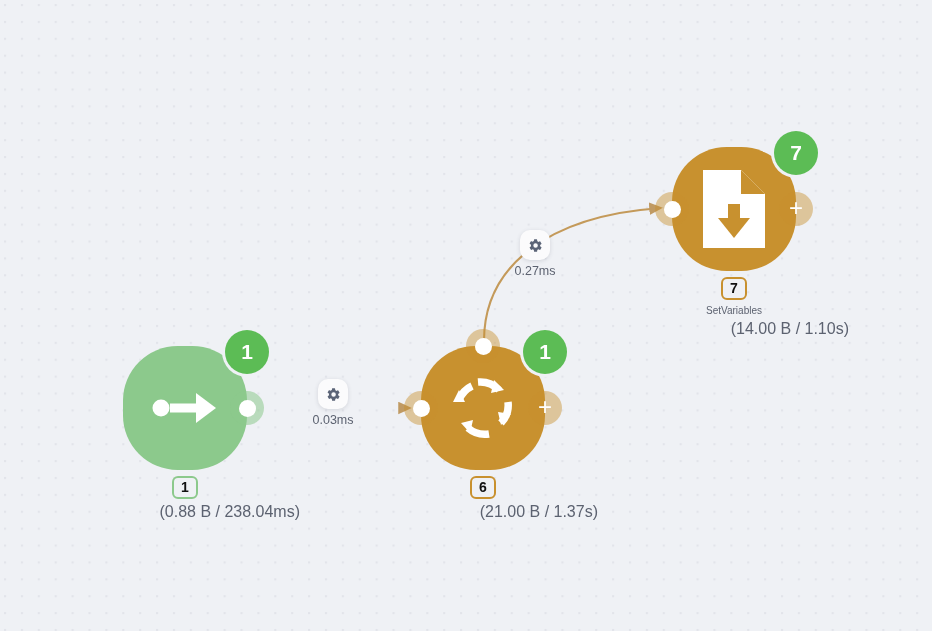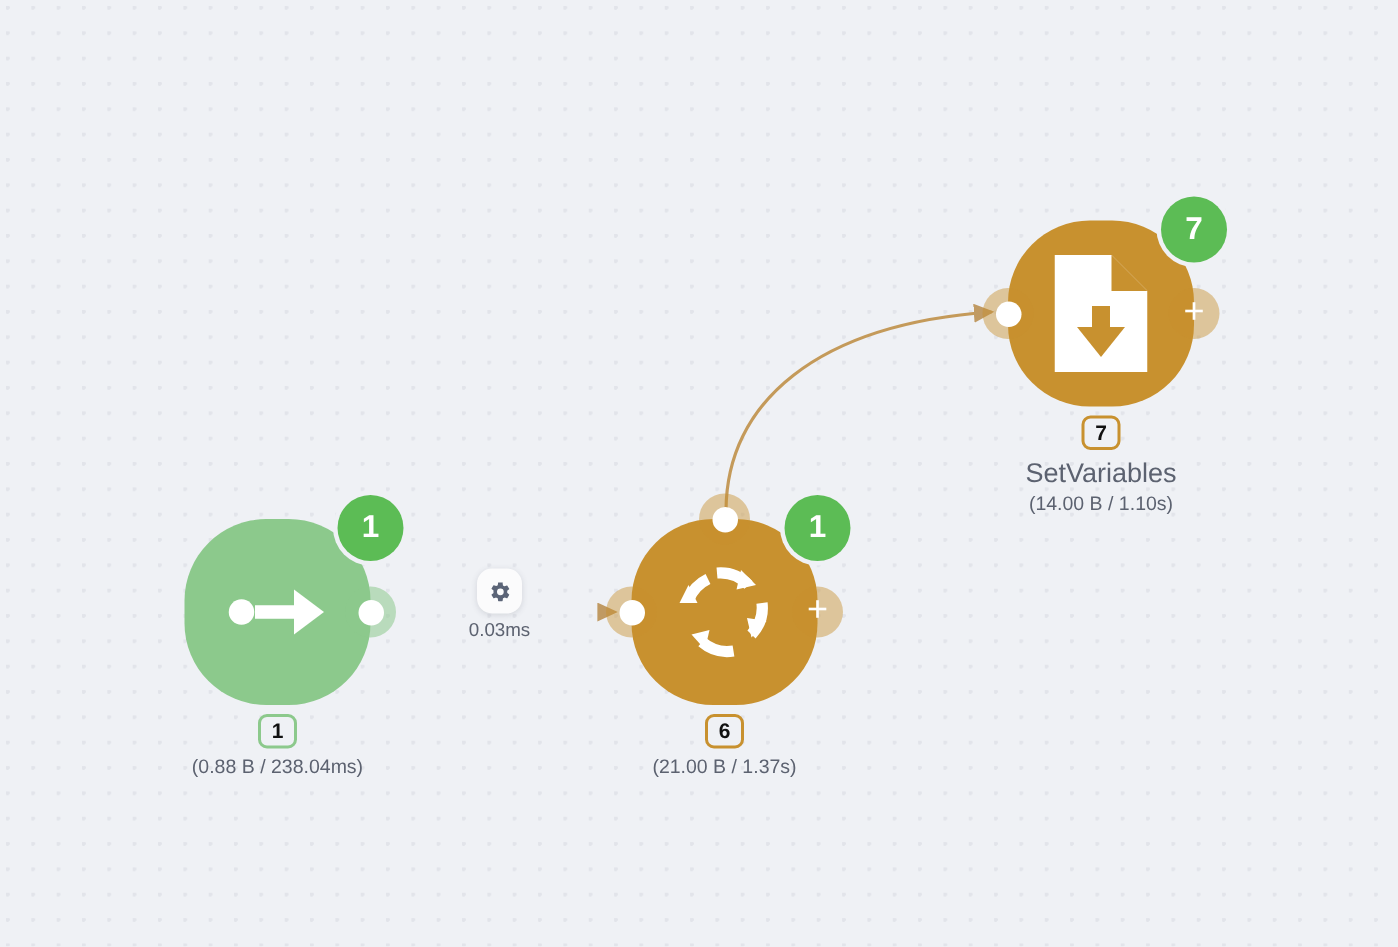--- a/index.html
+++ b/index.html
@@ -116,27 +116,28 @@
     font-weight: 700;
     color: #111;
     background: #eff1f5;
     line-height: 1.15;
   }
   .node.green .idx-chip  { border: 2px solid #8cc98c; }
   .node.orange .idx-chip { border: 2px solid #c8912f; }
 
   .cap-title {
     margin-top: 6px;
-    font-size: 18px;
+    font-size: 10px;
     color: #5c6270;
   }
   .cap-meta {
     margin-top: 5px;
-    font-size: 13px;
+    font-size: 16px;
     color: #5c6270;
+    text-align: right;
   }
 
   
   .edge-badge {
     position: absolute;
     text-align: center;
   }
   .gear-chip {
     width: 30px;
     height: 30px;
@@ -188,20 +189,37 @@
                  0-.12.62l1.92 3.32a.5.5 0 0 0 .6.22l2.38-.96c.53.42 1.11.76 1.74
                  1l.36 2.54a.5.5 0 0 0 .5.42h3.86a.5.5 0 0 0 .5-.42l.36-2.54a7.2 7.2
                  0 0 0 1.74-1l2.38.96a.5.5 0 0 0 .6-.22l1.92-3.32a.5.5 0 0
                  0-.12-.62L19.4 13zM12.13 15.6a3.6 3.6 0 1 1 0-7.2 3.6 3.6 0 0 1 0
                  7.2z"></path>
       </svg>
     </div>
     <div class="edge-ms">0.03ms</div>
   </div>
 
+  <div class="edge-badge" style="left:505px; top:230px; width:60px;">
+    <div class="gear-chip">
+      <svg width="15" height="15" viewBox="0 0 24 24" fill="#5b6477">
+        <path d="M19.4 13a7.6 7.6 0 0 0 .06-1 7.6 7.6 0 0 0-.06-1l2.02-1.58a.5.5 0
+                 0 0 .12-.62l-1.92-3.32a.5.5 0 0 0-.6-.22l-2.38.96a7.2 7.2 0 0 0
+                 -1.74-1l-.36-2.54A.5.5 0 0 0 14.06 2H10.2a.5.5 0 0 0-.5.42l-.36
+                 2.54a7.4 7.4 0 0 0-1.74 1l-2.38-.96a.5.5 0 0 0-.6.22L2.7 8.54a.5.5
+                 0 0 0 .12.62L4.84 10.74a7.6 7.6 0 0 0 0 2.52L2.82 14.84a.5.5 0 0
+                 0-.12.62l1.92 3.32a.5.5 0 0 0 .6.22l2.38-.96c.53.42 1.11.76 1.74
+                 1l.36 2.54a.5.5 0 0 0 .5.42h3.86a.5.5 0 0 0 .5-.42l.36-2.54a7.2 7.2
+                 0 0 0 1.74-1l2.38.96a.5.5 0 0 0 .6-.22l1.92-3.32a.5.5 0 0
+                 0-.12-.62L19.4 13zM12.13 15.6a3.6 3.6 0 1 1 0-7.2 3.6 3.6 0 0 1 0
+                 7.2z"></path>
+      </svg>
+    </div>
+    <div class="edge-ms">0.27ms</div>
+  </div>
 
   <div class="node green" style="left:123px; top:346px;">
     <div class="node-body">
       <svg width="74" height="44" viewBox="0 0 74 44">
         <circle cx="13" cy="22" r="8.5" fill="#ffffff"></circle>
         <rect x="22" y="17.5" width="30" height="9" fill="#ffffff"></rect>
         <path d="M48 7 L68 22 L48 37 Z" fill="#ffffff"></path>
       </svg>
     </div>
 

